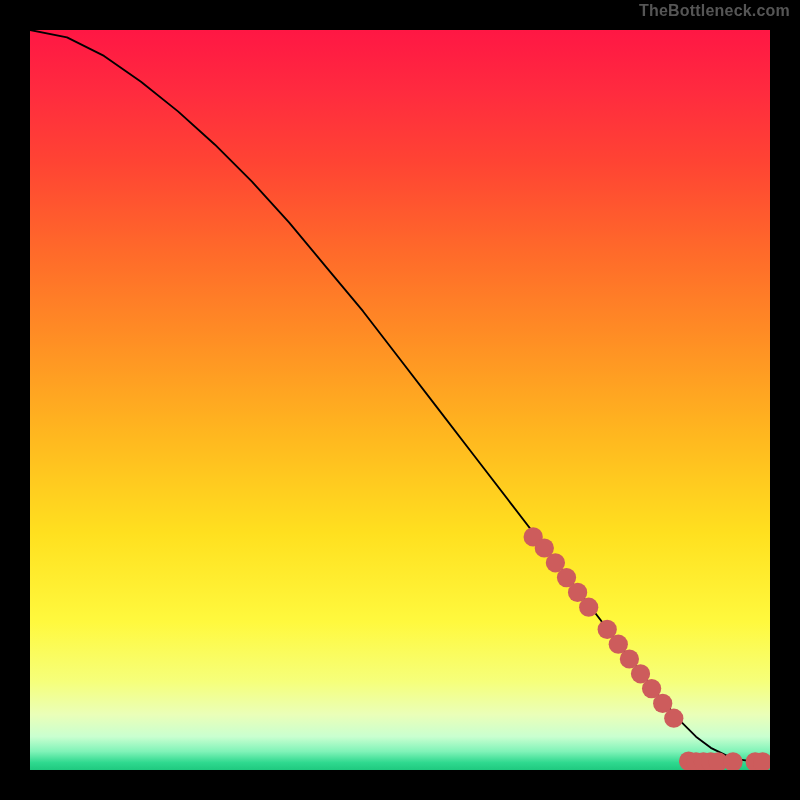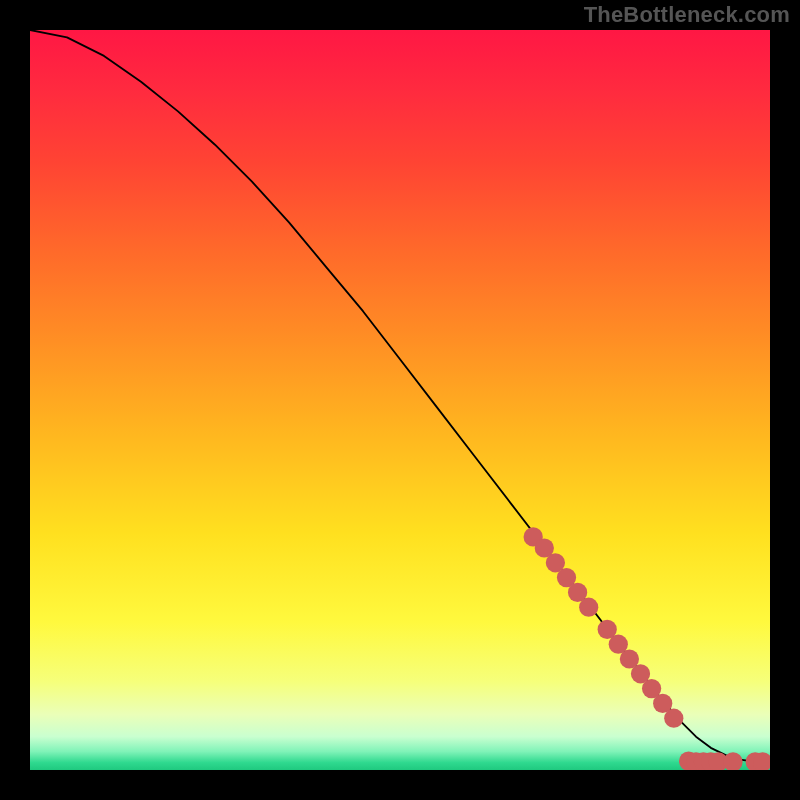--- a/index.html
+++ b/index.html
@@ -15,21 +15,21 @@
     position: relative;
     width: 800px;
     height: 800px;
     background: #000;
   }
   .watermark {
     position: absolute;
     top: 2px;
     right: 10px;
     color: #555;
-    font-size: 22px;
+    font-size: 16px;
     font-weight: 600;
     letter-spacing: 0.2px;
     user-select: none;
   }
   .plot-wrap {
     position: absolute;
     left: 30px;
     top: 30px;
     width: 740px;
     height: 740px;

